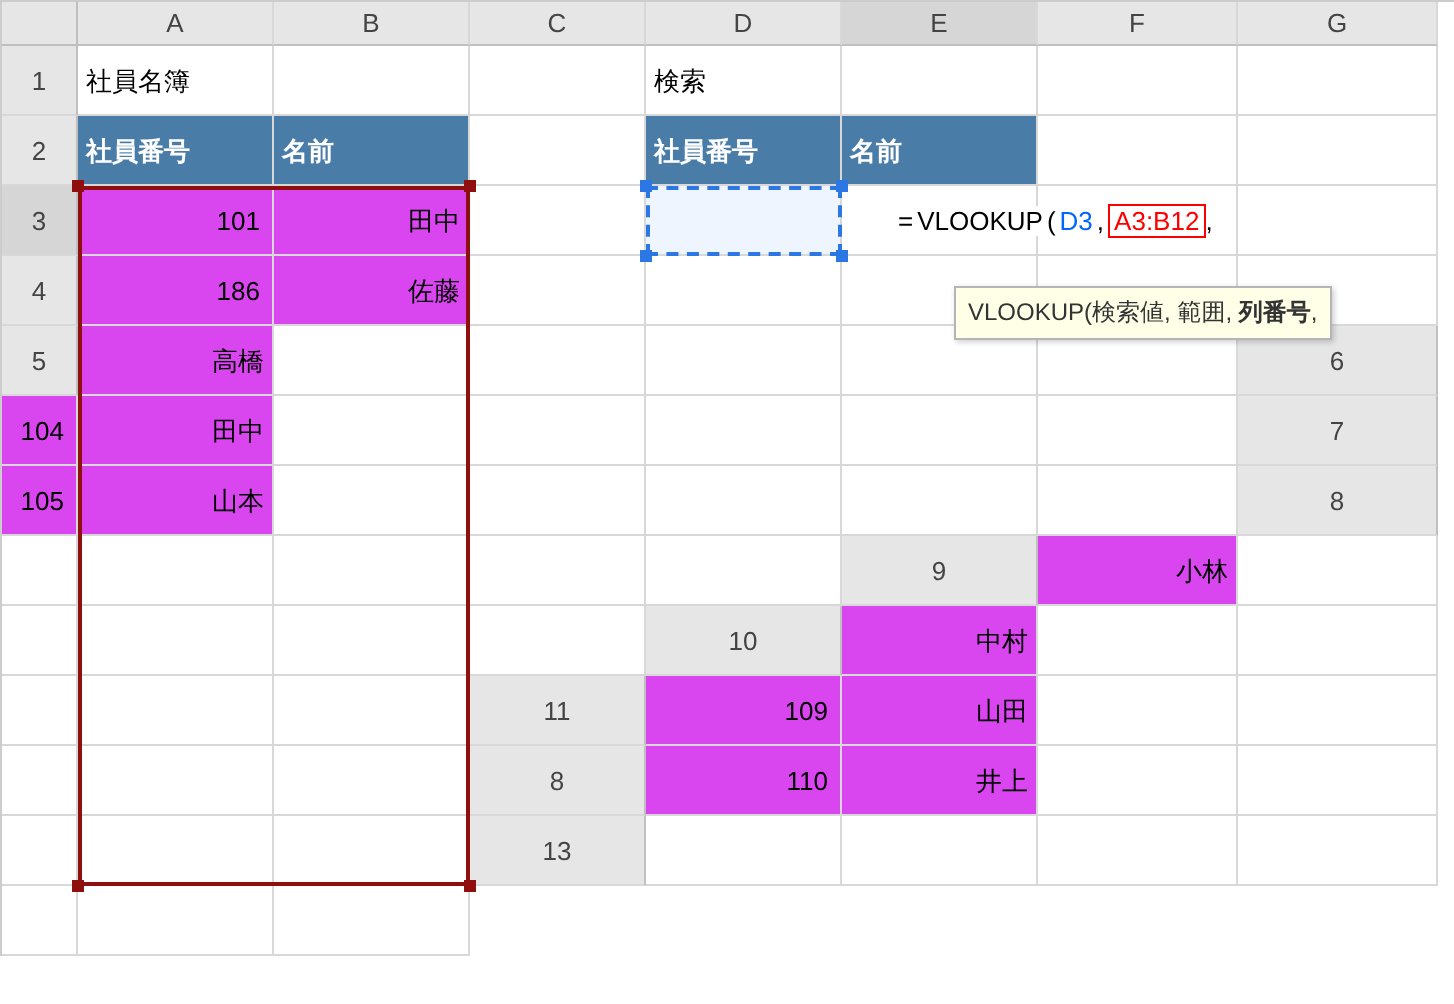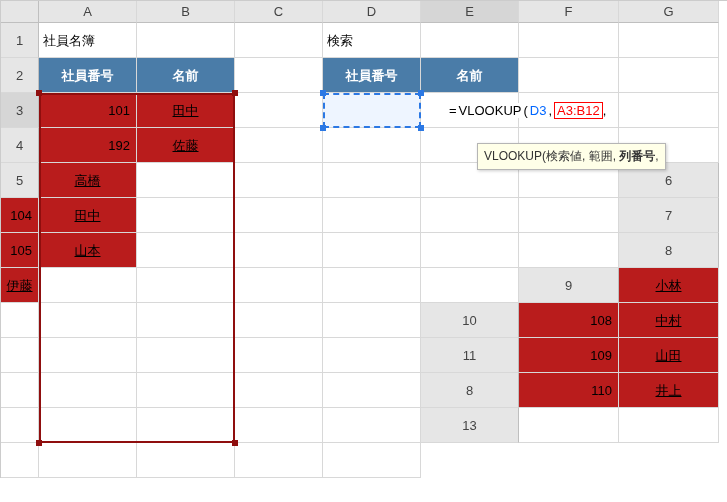--- a/index.html
+++ b/index.html
@@ -46,27 +46,27 @@
     border-bottom: 1px solid #bfbfbf;
     height: 22px;
     line-height: 22px;
   }
   .rowhdr-first { height:22px; line-height:22px; }
   .colhdr { height:22px; line-height:22px; }
   .th {
     background: #4a7ca8;
     color: #fff;
     font-weight: bold;
-    text-align: center;
+    text-align: left;
   }
   .data {
-    background: #b91c1c;
+    background: #d946ef;
   }
   .data.num { text-align: right; padding-right:6px;}
-  .data.txt { text-align: center; padding-left:4px;text-decoration:underline;}
+  .data.txt { text-align: right; padding-left:4px;}
   .d-active {
     background:#eef5ff;
   }
   .formula-overflow {
     white-space:nowrap;
     position:relative;
     z-index:5;
     overflow:visible;
     background:transparent;
     padding-left:28px;
@@ -151,21 +151,21 @@
   <div class="cell d-active"></div>
   <div class="cell formula-overflow" id="fcell">
     <span>
       <span>=</span><span>VLOOKUP</span><span>(</span><span class="blue-ref">D3</span><span>,</span><span class="red-ref">A3:B12</span><span>,</span>
     </span>
   </div>
   <div class="cell"></div>
   <div class="cell"></div>
 
   <div class="cell rowhdr">4</div>
-  <div class="cell data num">192</div>
+  <div class="cell data num">186</div>
   <div class="cell data txt">佐藤</div>
   <div class="cell"></div>
   <div class="cell"></div>
   <div class="cell"></div>
   <div class="cell"></div>
   <div class="cell"></div>
 
   <div class="cell rowhdr">5</div>
   <div class="cell data txt">高橋</div>
   <div class="cell"></div>
@@ -186,37 +186,35 @@
   <div class="cell rowhdr">7</div>
   <div class="cell data num">105</div>
   <div class="cell data txt">山本</div>
   <div class="cell"></div>
   <div class="cell"></div>
   <div class="cell"></div>
   <div class="cell"></div>
   <div class="cell"></div>
 
   <div class="cell rowhdr">8</div>
-  <div class="cell data txt">伊藤</div>
   <div class="cell"></div>
   <div class="cell"></div>
   <div class="cell"></div>
   <div class="cell"></div>
   <div class="cell"></div>
 
   <div class="cell rowhdr">9</div>
   <div class="cell data txt">小林</div>
   <div class="cell"></div>
   <div class="cell"></div>
   <div class="cell"></div>
   <div class="cell"></div>
   <div class="cell"></div>
 
   <div class="cell rowhdr">10</div>
-  <div class="cell data num">108</div>
   <div class="cell data txt">中村</div>
   <div class="cell"></div>
   <div class="cell"></div>
   <div class="cell"></div>
   <div class="cell"></div>
   <div class="cell"></div>
 
   <div class="cell rowhdr">11</div>
   <div class="cell data num">109</div>
   <div class="cell data txt">山田</div>

